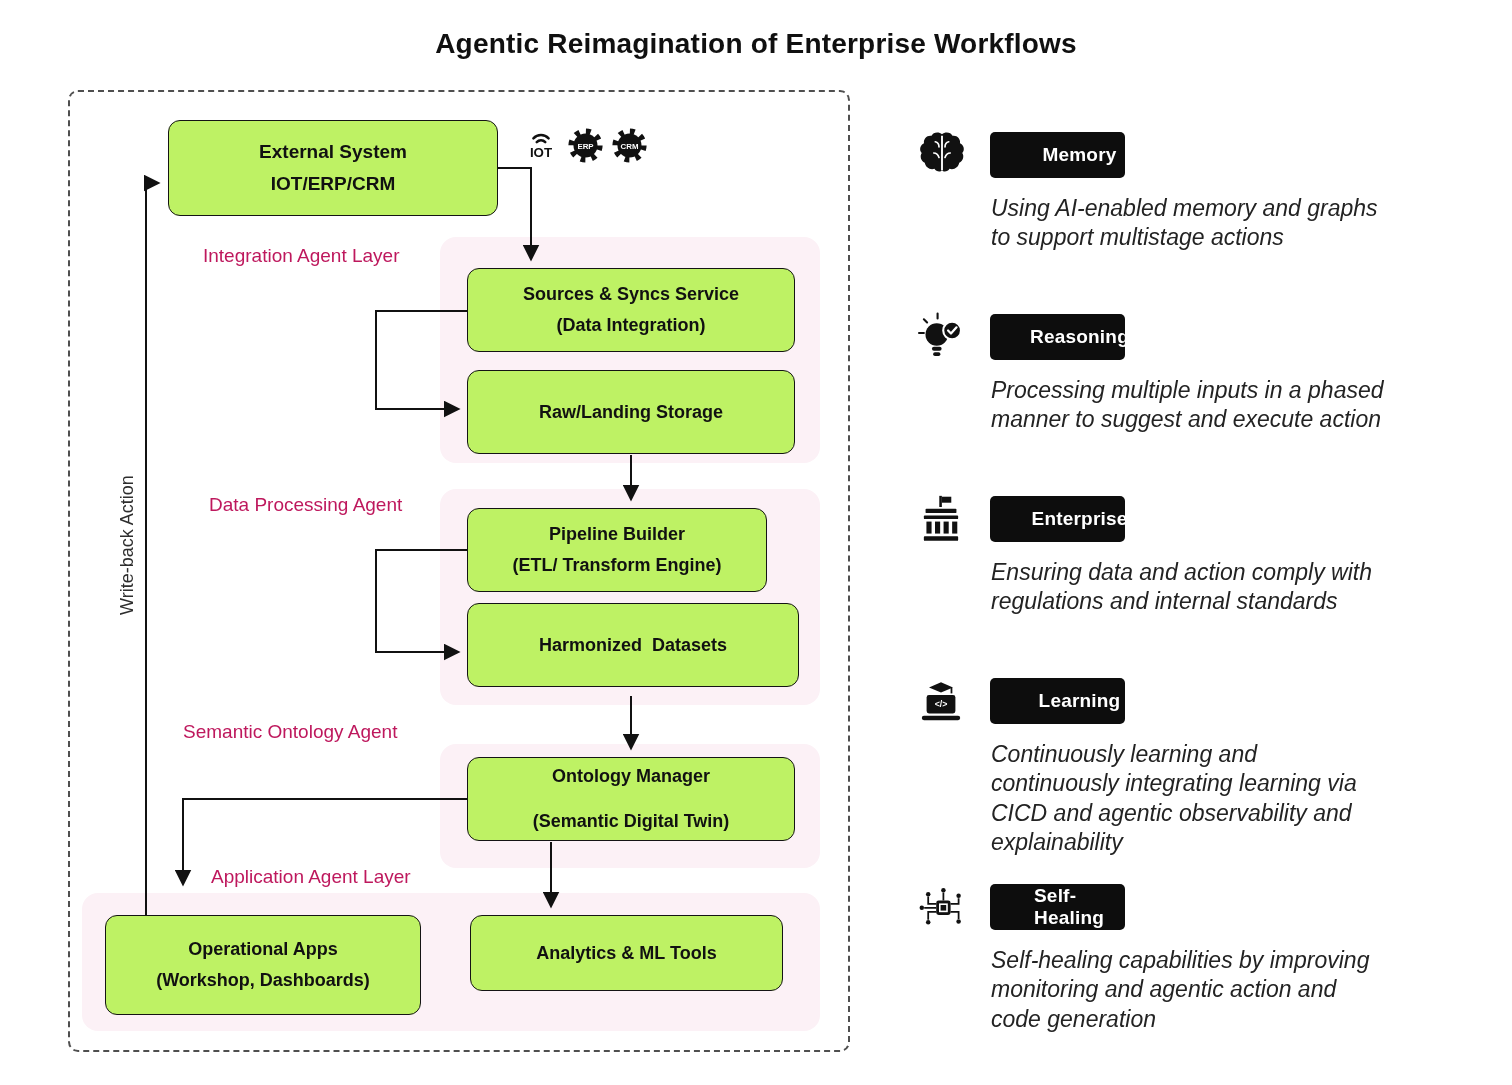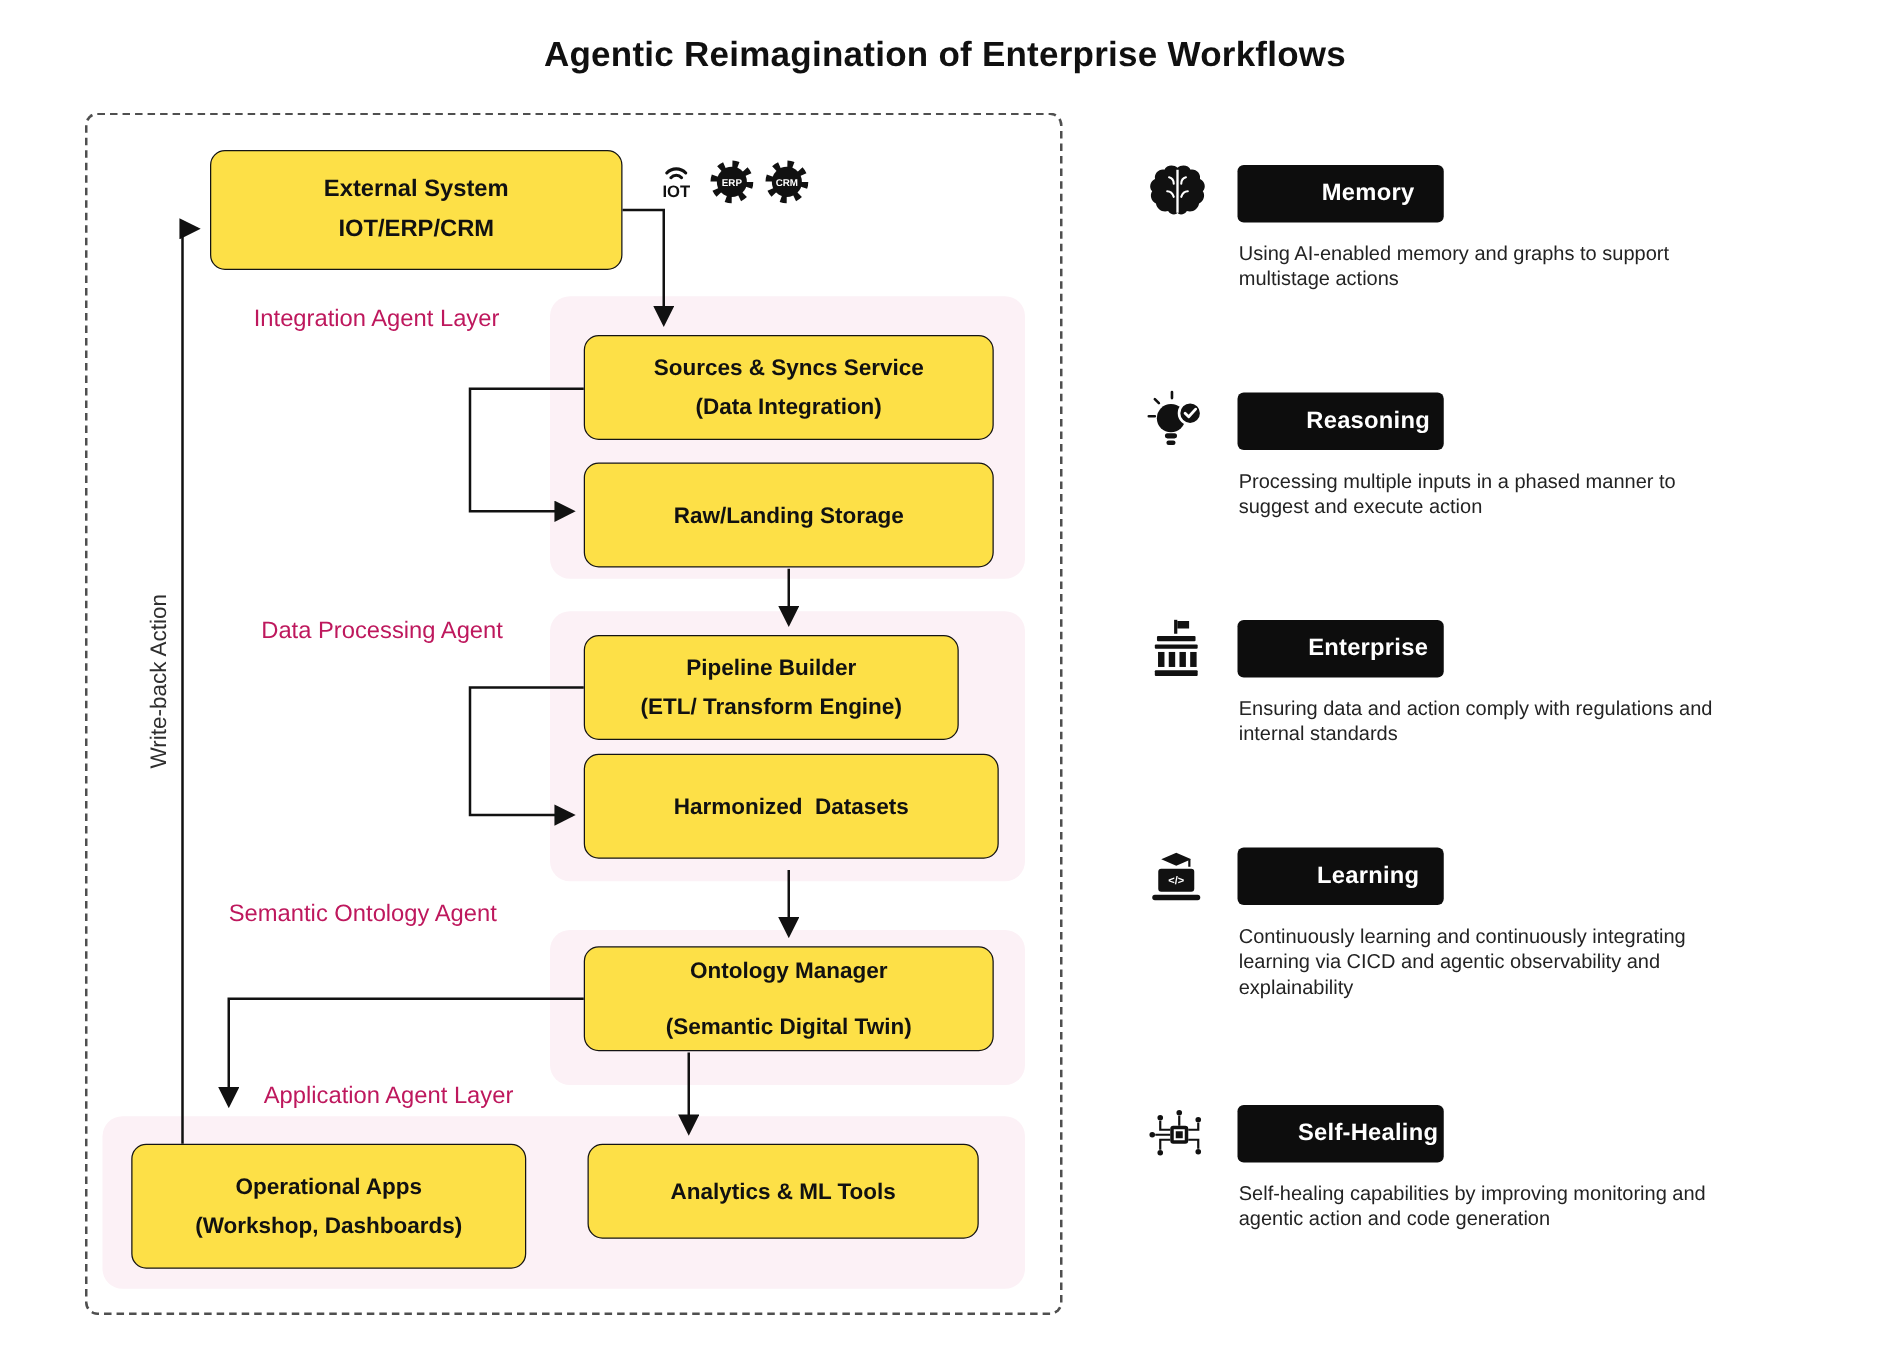--- a/index.html
+++ b/index.html
@@ -16,48 +16,48 @@
   .flow-border {
     position: absolute; left: 68px; top: 90px; width: 782px; height: 962px;
     border: 2px dashed #4f4f4f; border-radius: 10px;
   }
 
   .region { position: absolute; background: #fcf1f6; border-radius: 16px; }
 
   .layer-label { position: absolute; font-size: 19px; color: #be185d; }
 
   .node {
-    position: absolute; background: #fde047; border: 1.6px solid #141414; border-radius: 12px;
+    position: absolute; background: #bef264; border: 1.6px solid #141414; border-radius: 12px;
     display: flex; flex-direction: column; justify-content: center;
     gap: 10px; text-align: center;
   }
   .node-line { font-size: 18px; font-weight: 700; color: #111; white-space: pre-wrap; }
   .node-lg .node-line { font-size: 19px; }
 
   .hdr-icons { position: absolute; left: 522px; top: 126px; display: flex; align-items: center; gap: 7px; }
 
   .writeback {
     position: absolute; left: 42px; top: 535px; width: 170px; height: 20px;
     line-height: 20px; text-align: center; font-size: 18px; color: #2e2e2e;
     transform: rotate(-90deg);
   }
 
   .arrows { position: absolute; left: 0; top: 0; pointer-events: none; }
 
   .cap-item { position: absolute; }
   .cap-icon { position: absolute; width: 50px; height: 50px; display: flex; align-items: center; justify-content: center; }
   .cap-pill {
-    position: absolute; left: 990px; width: 165px; height: 46px;
+    position: absolute; left: 990px; width: 135px; height: 46px;
     background: #0d0d0d; border-radius: 5px;
     display: flex; align-items: center; justify-content: center; padding-left: 44px;
   }
   .cap-pill span { color: #ffffff; font-size: 19px; font-weight: 700; letter-spacing: 0.2px; }
   .cap-desc {
     position: absolute; left: 991px; width: 400px;
-    font-size: 16px; line-height: 1.28; color: #232323;
+    font-size: 23px; line-height: 1.28; color: #232323; font-style: italic;
   }
 </style>
 </head>
 <body>
 
 <div class="canvas">
 
   <h1 class="title">Agentic Reimagination of Enterprise Workflows</h1>
 
   <div class="flow-border"></div>

